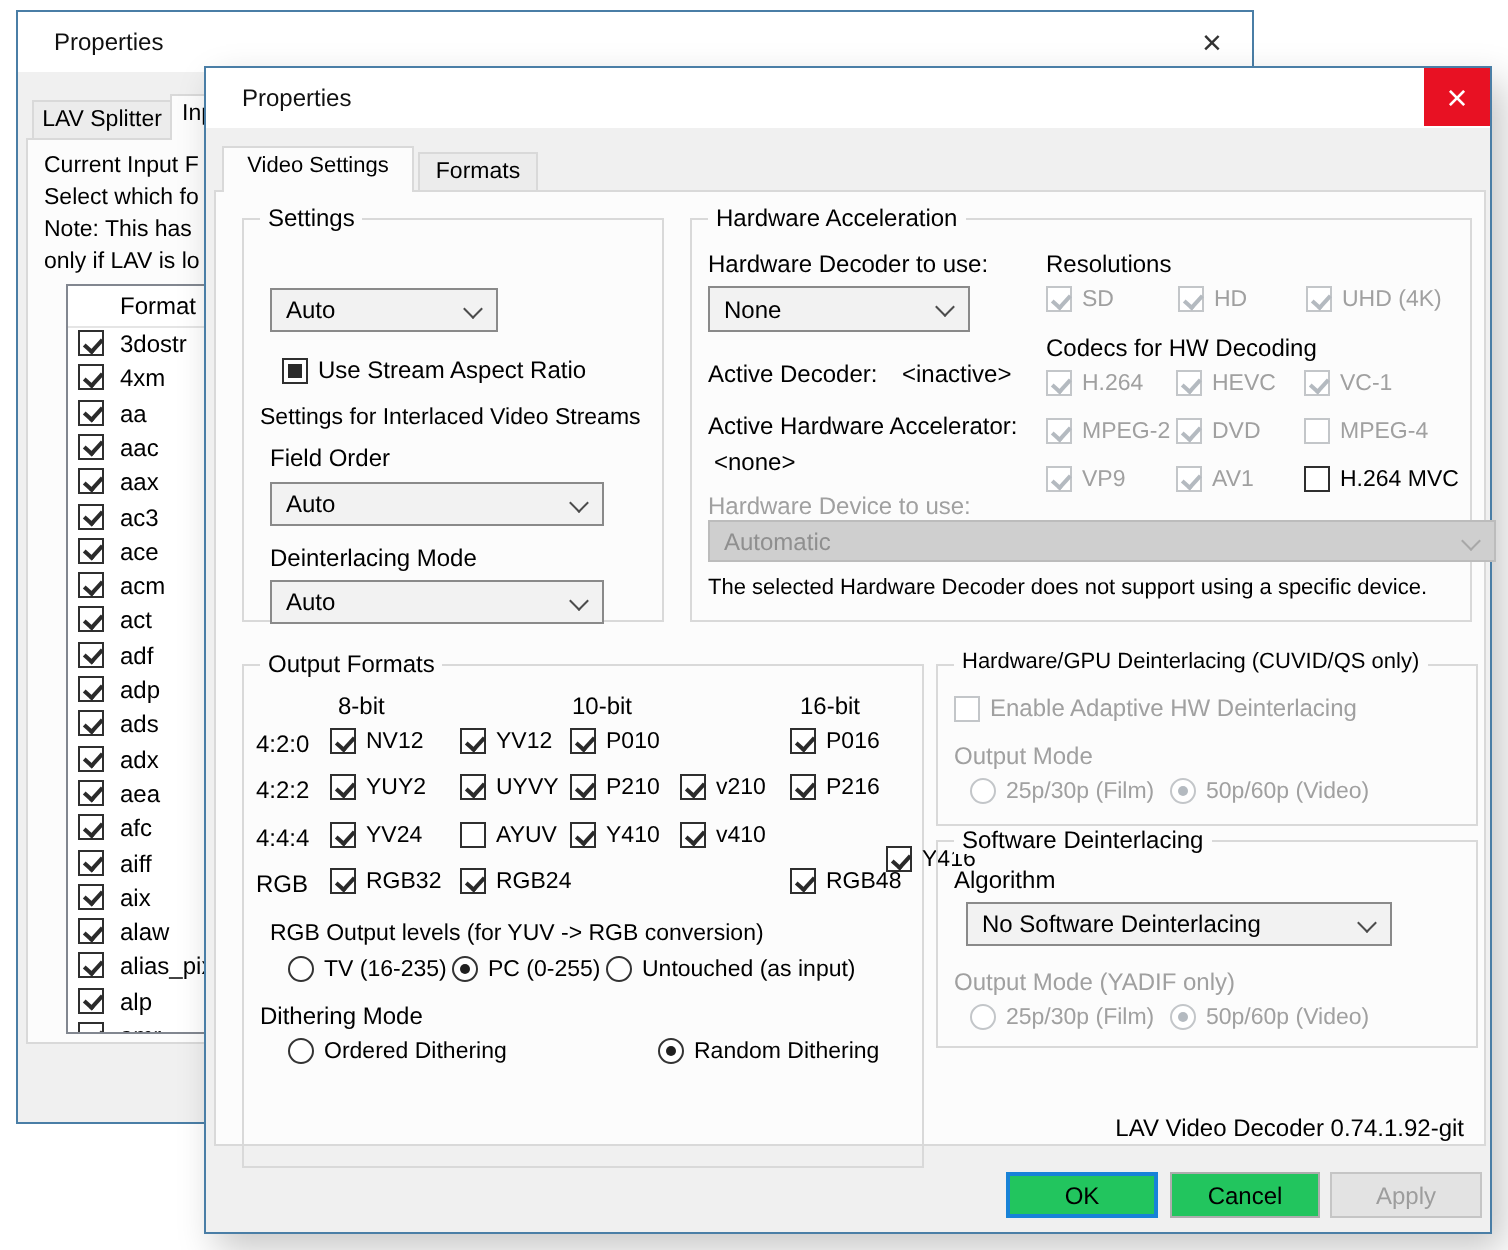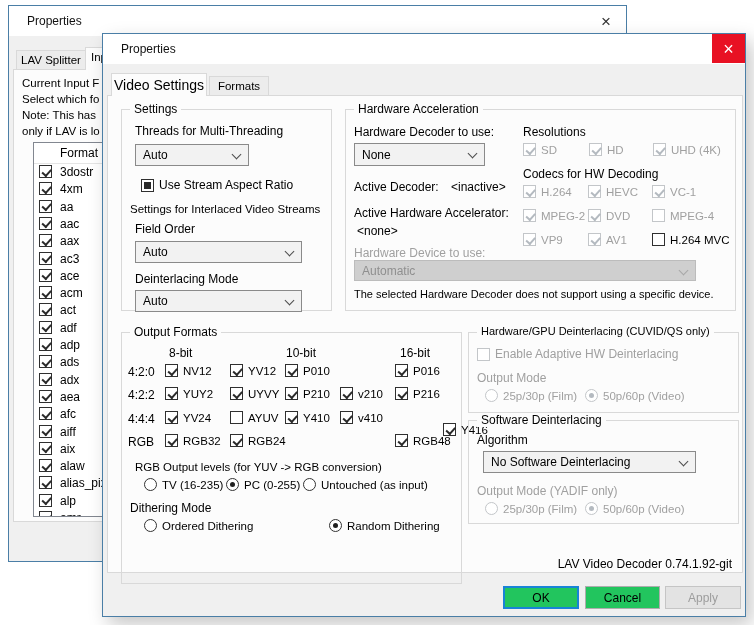--- a/index.html
+++ b/index.html
@@ -211,32 +211,31 @@
 </div>
 
 <div class="dialog" style="left:102px; top:33px; width:644px; height:584px; z-index:10; box-shadow: 6px 8px 18px rgba(0,0,0,0.22);">
   <div class="titlebar">
     <span class="title">Properties</span>
   </div>
   <div class="close-btn-red">
     <span>×</span>
   </div>
 
-  <div class="tab active" style="left:8px; top:39px; width:96px; height:23px; font-size:14px;">
+  <div class="tab active" style="left:8px; top:39px; width:96px; height:23px; font-size:11px;">
     <span>Video Settings</span>
   </div>
   <div class="tab inactive" style="left:106px; top:42px; width:60px; height:19px; font-size:11.5px;">
     <span>Formats</span>
   </div>
 
   <div class="tabpage" style="left:4px; top:61px; width:636px; height:478px;">
 
     <div class="group" style="left:13px; top:13px; width:211px; height:202px;">
       <span class="gtitle">Settings</span>
-      <span class="lbl" style="left:13px; top:14px;">Threads for Multi-Threading</span>
       <div class="combo" style="left:13px; top:34px; width:114px; height:22px;">
         <span>Auto</span>
         <span class="chev"></span>
       </div>
       <div class="opt" style="left:19px; top:68px; font-size:12px;">
         <span class="cb ind"></span>
         <span>Use Stream Aspect Ratio</span>
       </div>
       <span class="lbl fs115" style="left:8px; top:93px;">Settings for Interlaced Video Streams</span>
       <span class="lbl" style="left:13px; top:112px;">Field Order</span>
@@ -256,21 +255,21 @@
       <span class="lbl" style="left:8px; top:15px;">Hardware Decoder to use:</span>
       <div class="combo" style="left:8px; top:33px; width:131px; height:23px;">
         <span>None</span>
         <span class="chev"></span>
       </div>
       <span class="lbl" style="left:8px; top:70px;">Active Decoder:</span>
       <span class="lbl" style="left:105px; top:70px;">&lt;inactive&gt;</span>
       <span class="lbl" style="left:8px; top:96px;">Active Hardware Accelerator:</span>
       <span class="lbl" style="left:11px; top:114px;">&lt;none&gt;</span>
       <span class="lbl gray" style="left:8px; top:136px;">Hardware Device to use:</span>
-      <div class="combo dis" style="left:8px; top:150px; width:342px; height:21px;">
+      <div class="combo dis" style="left:8px; top:150px; width:394px; height:21px;">
         <span>Automatic</span>
         <span class="chev"></span>
       </div>
       <span class="lbl fs11" style="left:8px; top:178px;">The selected Hardware Decoder does not support using a specific device.</span>
 
       <span class="lbl" style="left:177px; top:15px;">Resolutions</span>
       <div style="position:absolute; left:177px; top:33px; width:210px; height:16px;">
           <div class="cbitem gray" style="left: 0px; top: 0px;">
             <span class="cb checked dis"></span>
             <span>SD</span>

